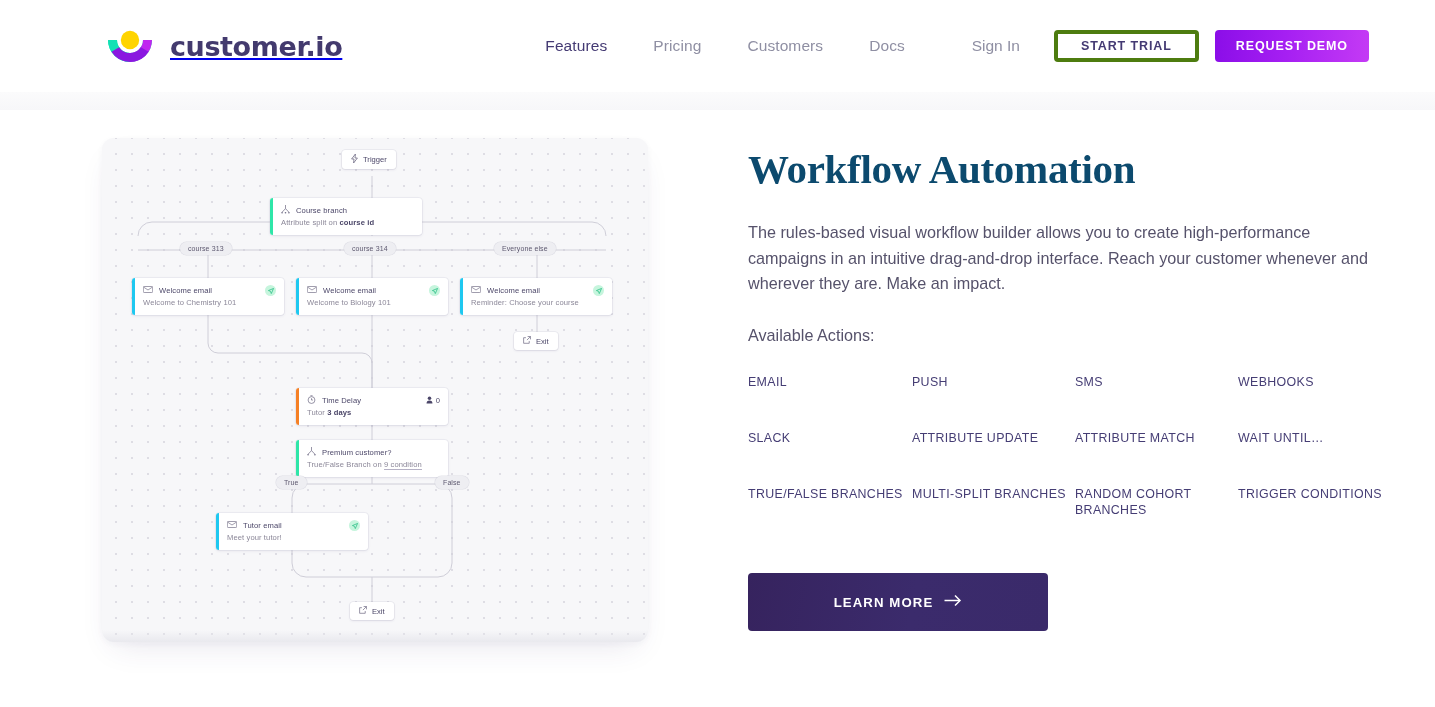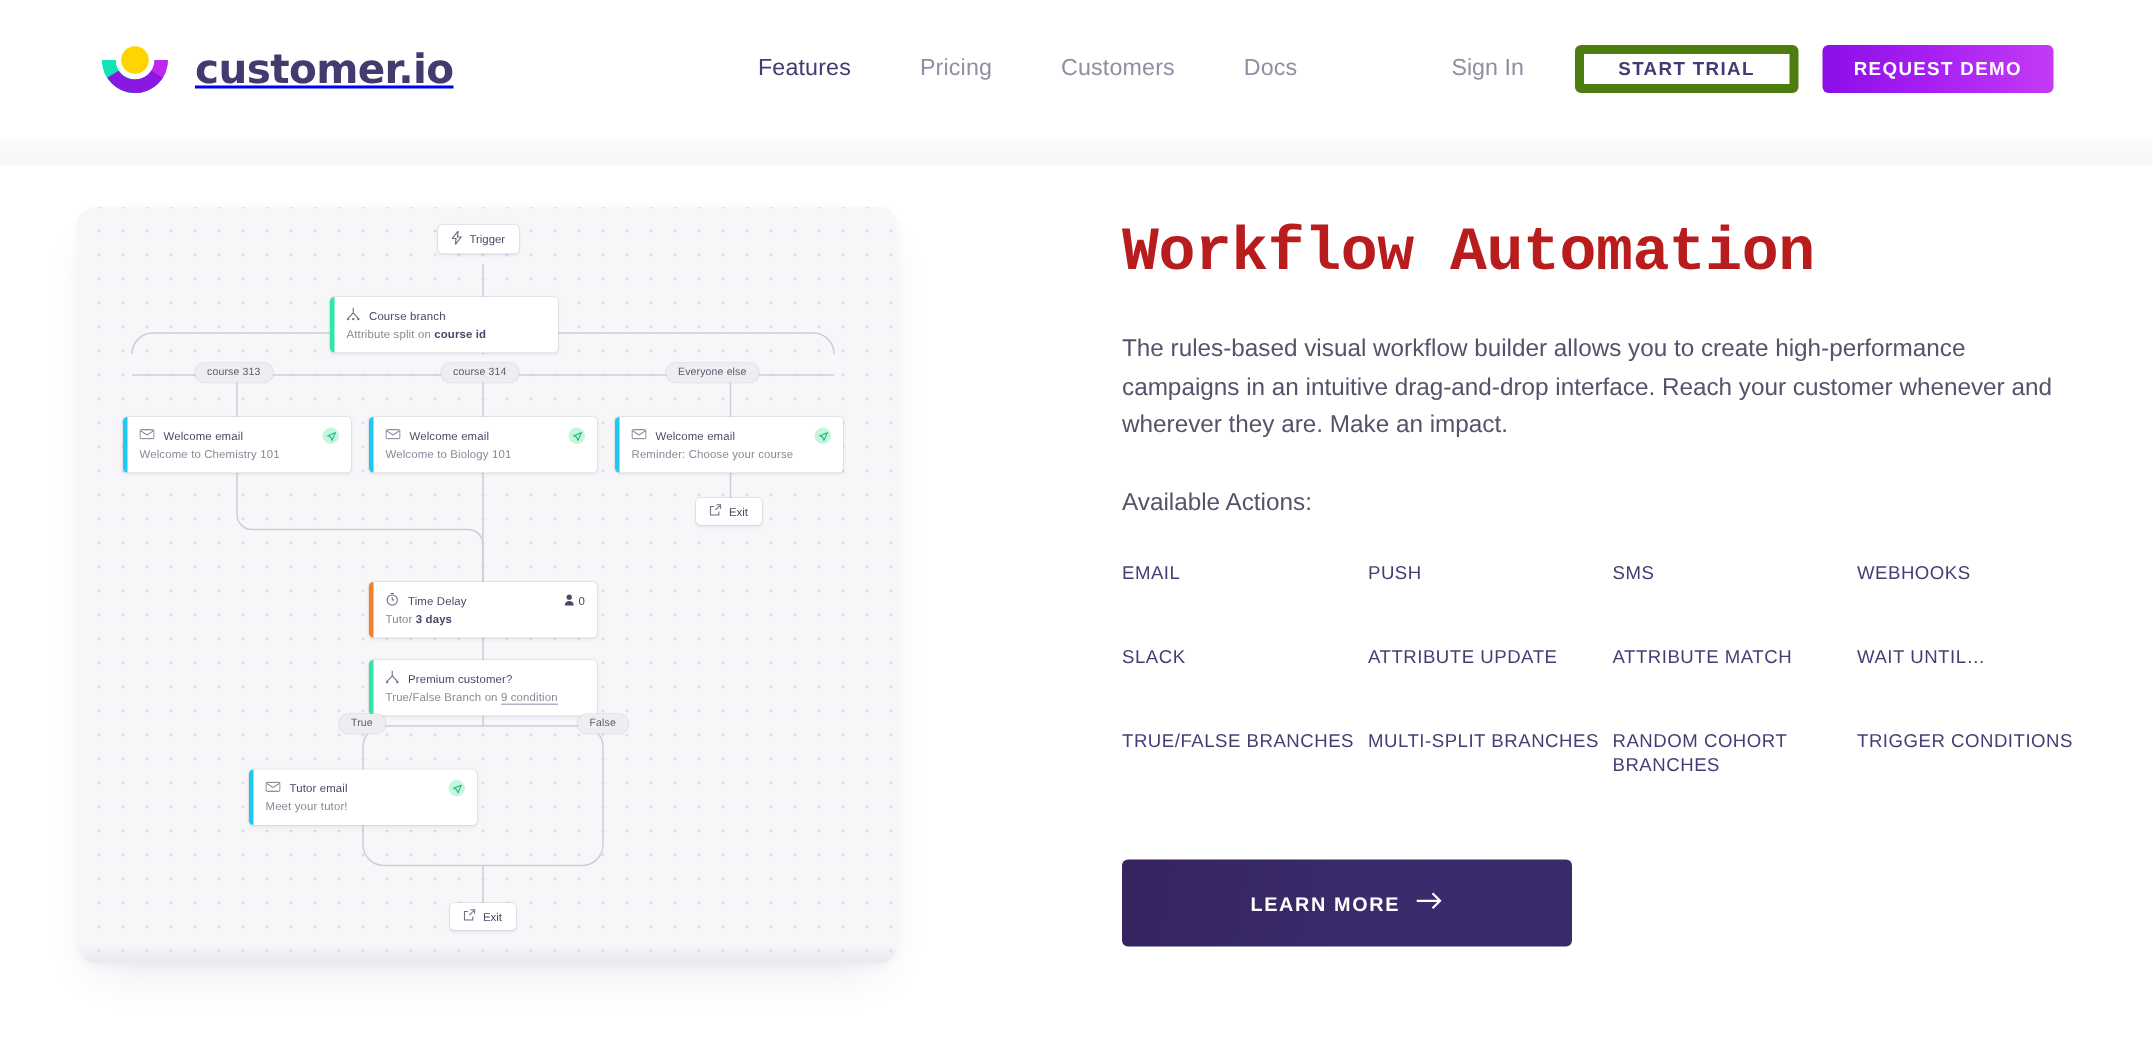--- a/index.html
+++ b/index.html
@@ -12,20 +12,21 @@
 
   
   .site-header {
     height: 92px;
     background: #fff;
     display: flex;
     align-items: center;
     padding: 0 66px 0 64px;
     position: relative;
     z-index: 10;
+    margin-left: 40px;
   }
   .logo-wrap { display: flex; align-items: center; gap: 14px; }
   .logo-mark { width: 52px; height: 52px; position: relative; }
   .logo-text {
     font-size: 27px; font-weight: 700; letter-spacing: -0.4px;
     color: #433a6e; font-family: "DejaVu Sans", sans-serif;
   }
 
   .main-nav {
     display: flex; align-items: flex-end; gap: 0;
@@ -40,21 +41,21 @@
   .header-right {
     margin-left: auto; display: flex; align-items: center; gap: 0;
   }
   .signin-link {
     font-size: 15.5px; color: #8f8fa3; text-decoration: none;
     margin-right: 34px;
   }
   .btn-outline {
     display: inline-flex; align-items: center; justify-content: center;
     height: 32px; padding: 0 23px;
-    border: 6px solid #4d7c0f; border-radius: 4px;
+    border: 4px solid #4d7c0f; border-radius: 4px;
     background: #fff; color: #443a73;
     font-size: 12.5px; font-weight: 700; letter-spacing: 0.9px;
     cursor: pointer; font-family: "Liberation Sans", sans-serif;
   }
   .btn-gradient {
     display: inline-flex; align-items: center; justify-content: center;
     height: 32px; padding: 0 21px; margin-left: 16px;
     border: none; border-radius: 4px;
     background: linear-gradient(90deg, #8b0ee8 0%, #a51ff2 45%, #c43af5 100%);
     color: #fff;
@@ -64,21 +65,21 @@
 
   .header-shade {
     height: 18px;
     background: linear-gradient(180deg, #fbfbfc 0%, #f7f7f9 100%);
   }
 
   
   .page-body { display: flex; padding-top: 28px; }
 
   
-  .canvas-col { width: 700px; padding-left: 52px; position: relative; }
+  .canvas-col { width: 700px; padding-left: 102px; position: relative; }
   .canvas {
     position: relative;
     width: 546px; height: 504px;
     border-radius: 12px;
     background-color: #f7f7f9;
     background-image: radial-gradient(#dedde4 1px, transparent 1.1px);
     background-size: 16px 16px;
     background-position: 6px 8px;
     box-shadow: 0 14px 30px -12px rgba(60,50,110,0.13),
                 0 2px 6px rgba(60,50,110,0.04);
@@ -140,23 +141,23 @@
   }
 
   .send-badge {
     width: 11px; height: 11px; border-radius: 50%;
     background: #c6f5dd; display: flex; align-items: center; justify-content: center;
   }
 
   
   .copy-col { padding-left: 48px; padding-top: 10px; }
   .headline {
-    font-size: 41px; font-weight: 700; color: #b91c1c;
+    font-size: 41px; font-weight: 700; color: #0c4a6e;
     letter-spacing: -0.3px; line-height: 1.05;
-    font-family: Liberation Mono, monospace;
+    font-family: Liberation Serif, serif;
   }
   .lede {
     margin-top: 29px; width: 625px;
     font-size: 16.2px; line-height: 1.58; color: #56526b;
   }
   .avail { margin-top: 29px; font-size: 16.2px; color: #56526b; }
 
   .actions-grid {
     margin-top: 29px;
     display: grid;

